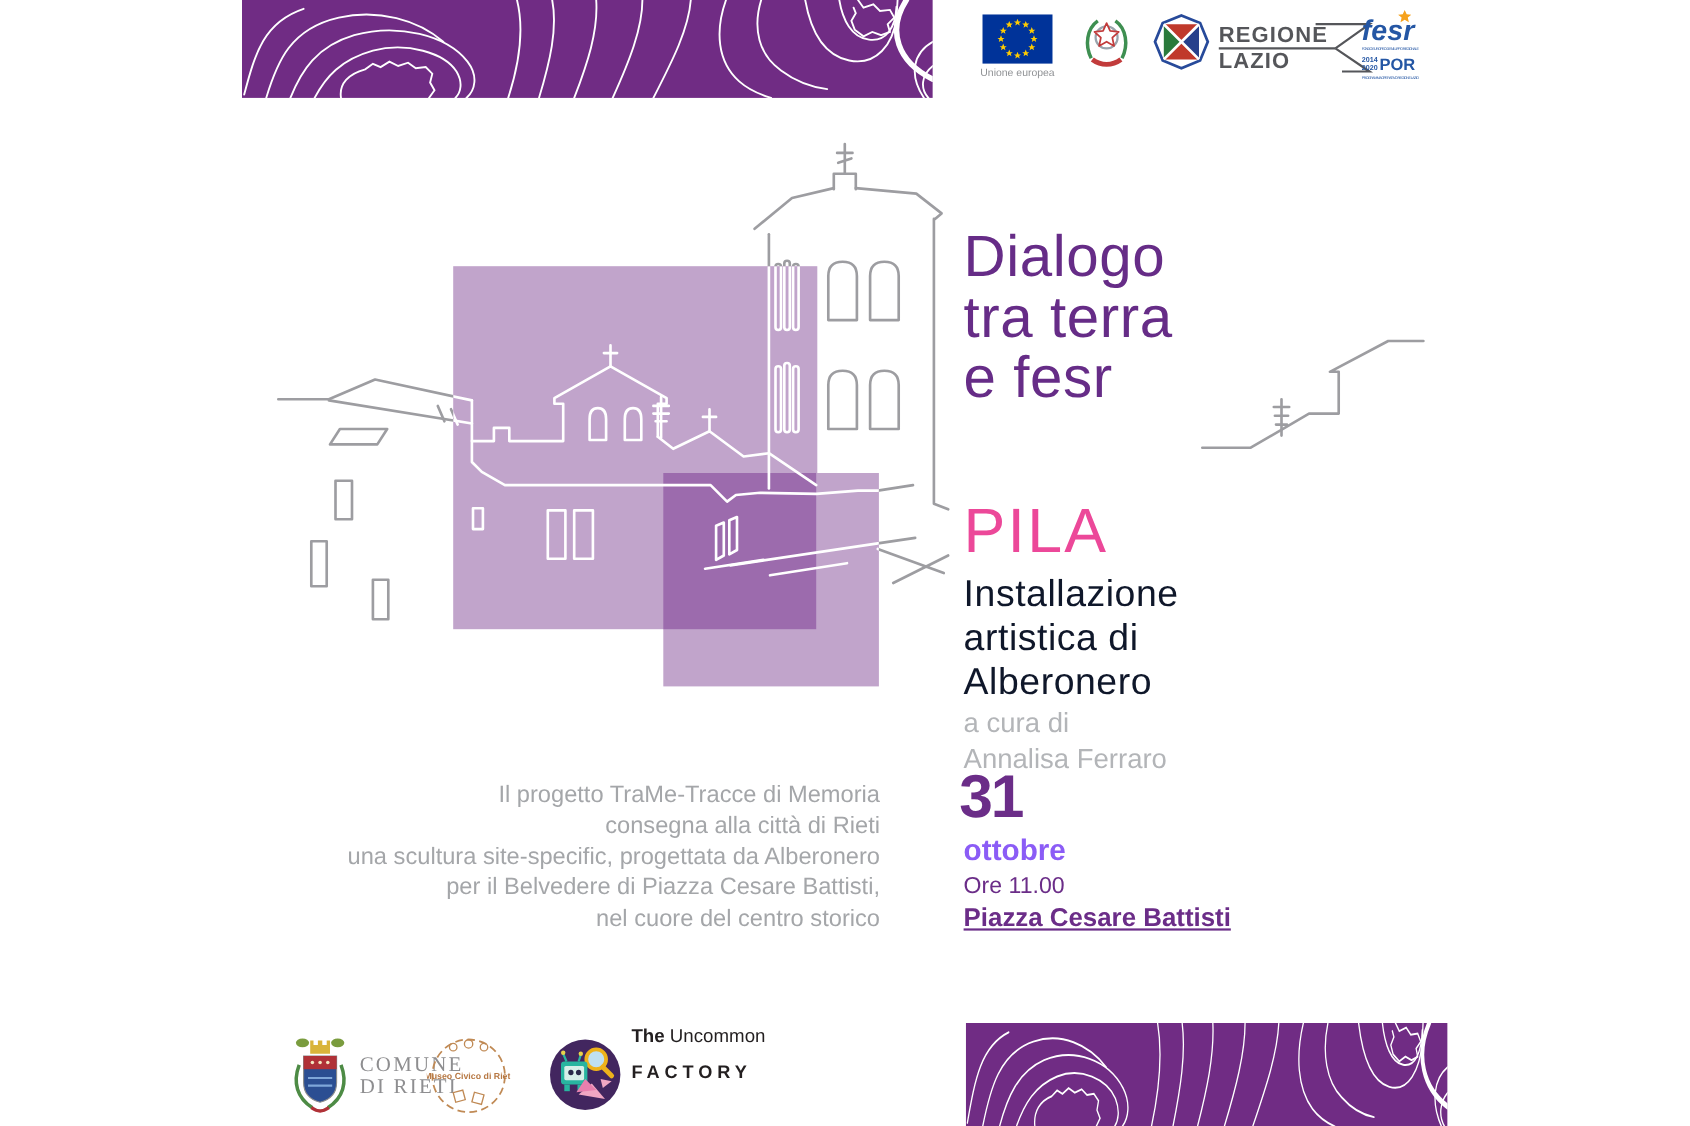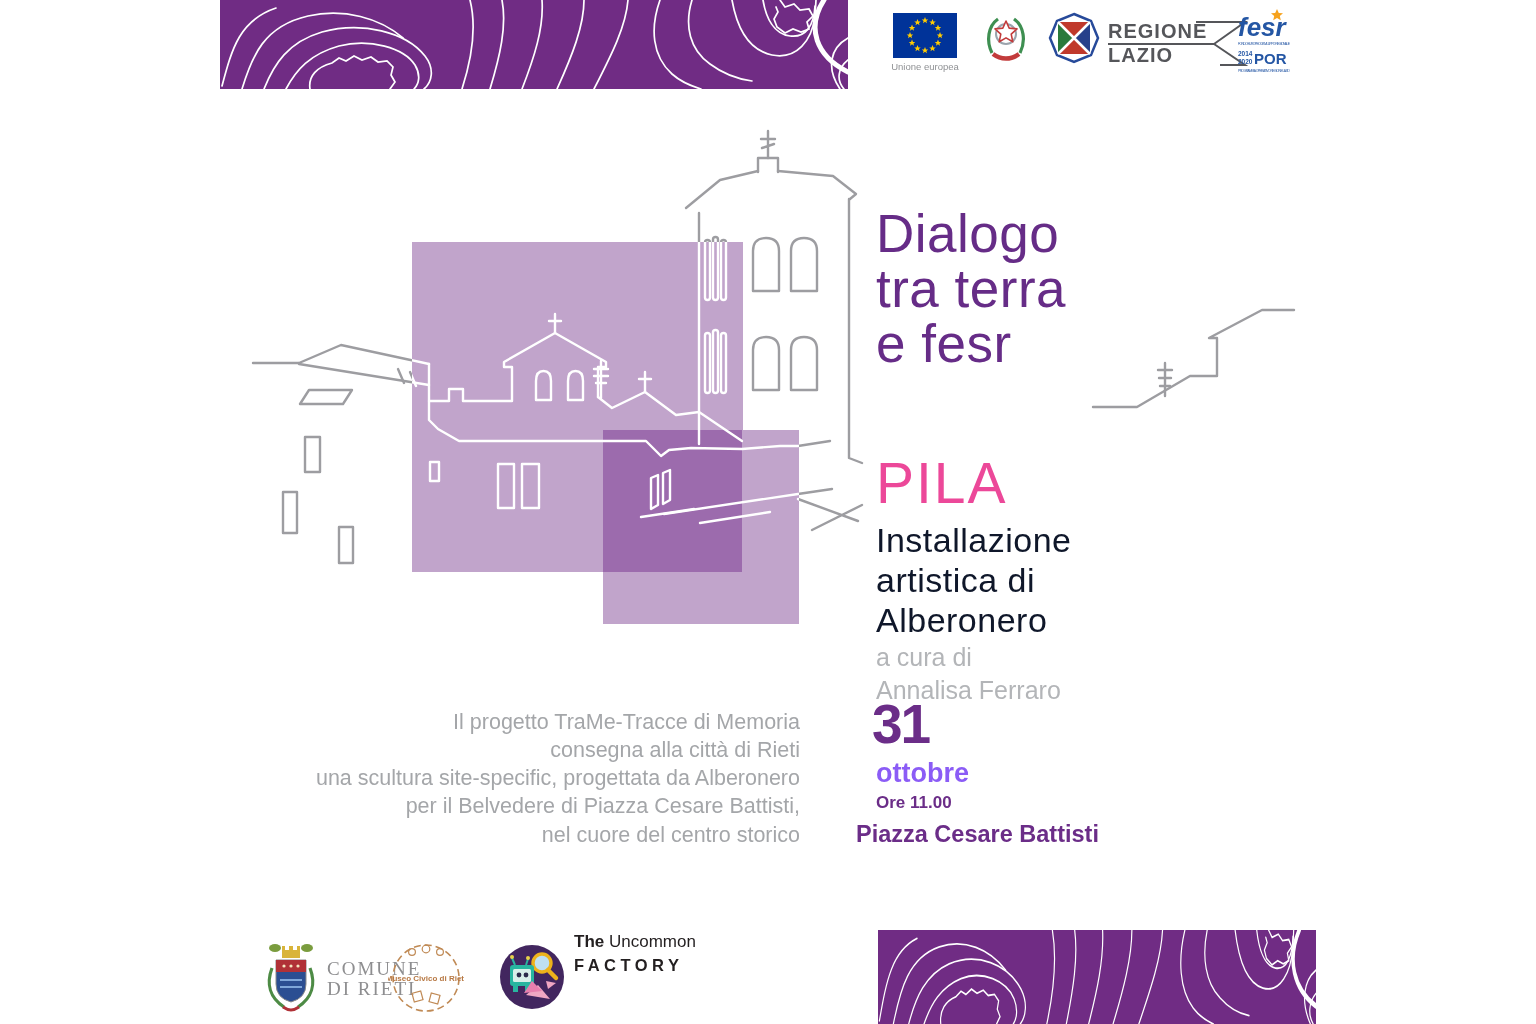--- a/index.html
+++ b/index.html
@@ -16,34 +16,34 @@
   .contour-thick{stroke-width:5;}
   
   .title{left:876px;top:206px;font-size:53px;line-height:1.04;font-weight:500;
          color:#662c87;letter-spacing:.5px;white-space:pre-line;}
   .pila{left:876px;top:450px;font-size:57px;font-weight:normal;color:#ec4899;letter-spacing:2px;}
   .subtitle{left:876px;top:521px;font-size:34px;line-height:1.17;color:#0f172a;
             letter-spacing:.5px;white-space:pre-line;}
   .curator{left:876px;top:641px;font-size:25px;line-height:1.32;color:#b3b5b8;white-space:pre-line;}
   .day{left:872px;top:697px;font-size:55px;font-weight:bold;color:#6b2d88;letter-spacing:-2px;line-height:1;}
   .month{left:876px;top:760px;font-size:27px;font-weight:bold;color:#8b5cf6;line-height:1;}
-  .time{left:876px;top:793px;font-size:17px;font-weight:bold;color:#6b2d88;line-height:1.2;}
-  .venue{left:856px;top:820px;font-size:23.5px;font-weight:bold;color:#6b2d88;line-height:1.2;}
+  .time{left:876px;top:793px;font-size:21px;font-weight:normal;color:#6b2d88;line-height:1.2;}
+  .venue{left:876px;top:820px;font-size:23.5px;font-weight:bold;color:#6b2d88;line-height:1.2;text-decoration:underline;}
   .description{left:280px;top:708px;width:520px;font-size:21.5px;line-height:1.31;
                color:#a4a6a9;text-align:right;white-space:pre-line;}
   
   .eu-caption{left:889px;top:61px;width:72px;font-size:9.5px;color:#8f9194;text-align:center;}
   .cofinanced{left:884px;top:76px;font-size:13.5px;font-weight:bold;color:#2b5ea7;letter-spacing:1.8px;}
   
   .comune-text{left:327px;top:959px;font-family:"Liberation Serif","DejaVu Serif",serif;
                font-size:19px;line-height:1.05;color:#8e8e90;letter-spacing:2px;}
   .tuf-text{left:574px;top:932px;color:#231f20;}
   .tuf-line1{font-size:17px;}
   .tuf-line1 .b{font-weight:bold;}
-  .tuf-line2{font-size:16.5px;font-weight:bold;letter-spacing:4.5px;margin-top:4px;}
+  .tuf-line2{font-size:16.5px;font-weight:bold;letter-spacing:4.5px;margin-top:14px;}
 </style>
 </head>
 <body>
 
 <div class="poster">
 
   <svg class="abs" style="left:0;top:0" width="1536" height="1024" viewBox="0 0 1536 1024">
     <defs>
       <g id="sky" class="sky-stroke">
 

